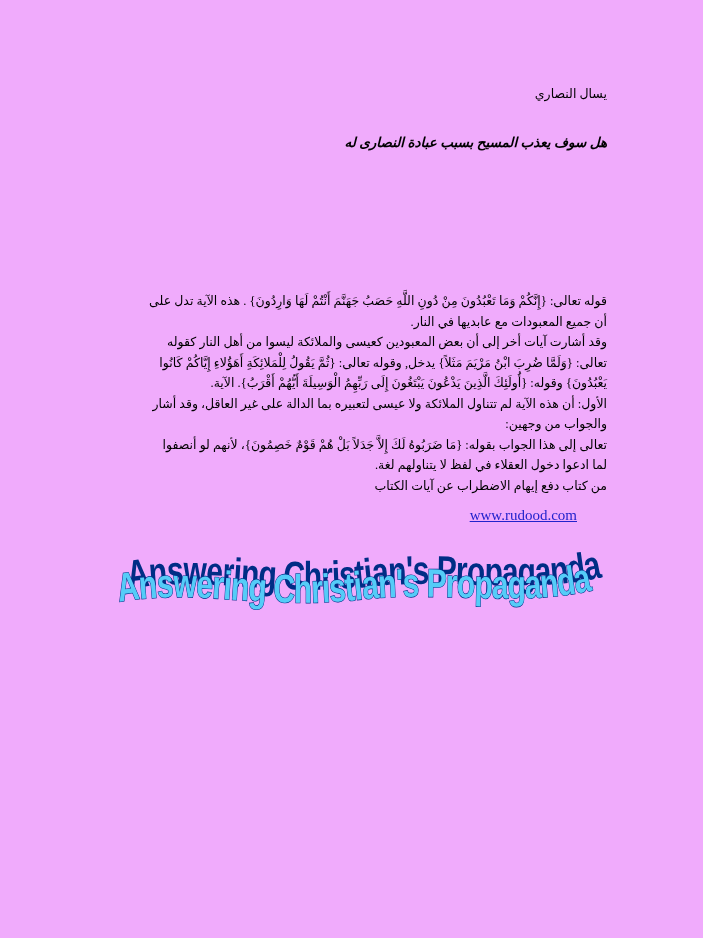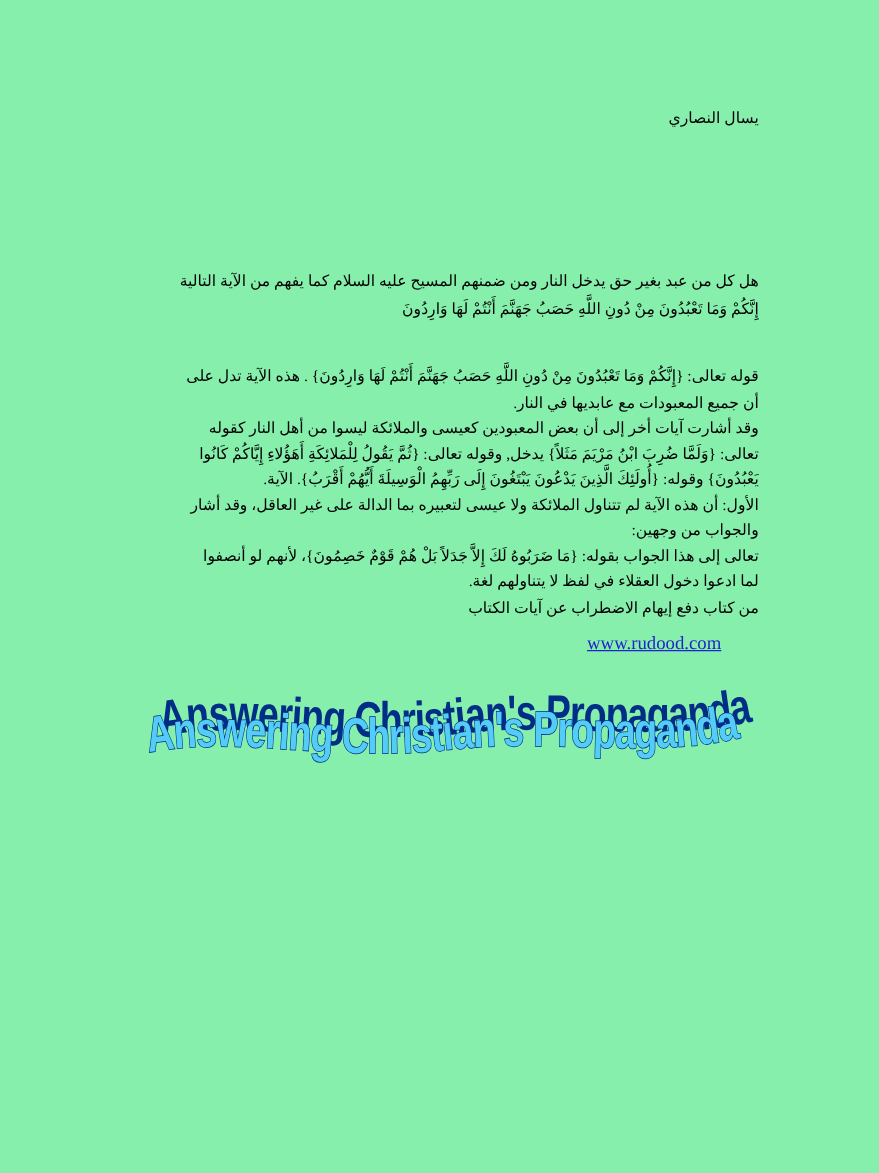--- a/index.html
+++ b/index.html
@@ -1,20 +1,20 @@
 <!DOCTYPE html>
 <html><head>
 <meta charset="utf-8">
 <style>
   html, body { margin: 0; padding: 0; background: #ffffff; }
   .page {
     position: relative;
     width: 703px;
     height: 938px;
-    background: #86efac;
+    background: #f0abfc;
     overflow: hidden;
     font-family: "Liberation Serif", "DejaVu Sans", serif;
     color: #000000;
   }
   .ar {
     direction: rtl;
     text-align: right;
     font-size: 12.5px;
     line-height: 21px;
     white-space: nowrap;
@@ -70,26 +70,23 @@
     paint-order: stroke fill;
   }
 </style>
 </head>
 <body>
 
 <div class="page">
 
   <div id="page-header-line" class="block ar">يسال النصاري</div>
 
+  <div id="doc-title" class="block ar">هل سوف يعذب المسيح بسبب عبادة النصارى له</div>
 
 
-  <div id="intro-paragraph" class="wideblock">
-    <div class="ar">هل كل من عبد بغير حق يدخل النار ومن ضمنهم المسيح عليه السلام كما يفهم من الآية التالية</div>
-    <div class="ar">إِنَّكُمْ وَمَا تَعْبُدُونَ مِنْ دُونِ اللَّهِ حَصَبُ جَهَنَّمَ أَنْتُمْ لَهَا وَارِدُونَ</div>
-  </div>
 
   <div id="main-paragraph" class="wideblock">
     <div class="ar">قوله تعالى: {إِنَّكُمْ وَمَا تَعْبُدُونَ مِنْ دُونِ اللَّهِ حَصَبُ جَهَنَّمَ أَنْتُمْ لَهَا وَارِدُونَ} . هذه الآية تدل على</div>
     <div class="ar">أن جميع المعبودات مع عابديها في النار.</div>
     <div class="ar">وقد أشارت آيات أخر إلى أن بعض المعبودين كعيسى والملائكة ليسوا من أهل النار كقوله</div>
     <div class="ar">تعالى: {وَلَمَّا ضُرِبَ ابْنُ مَرْيَمَ مَثَلاً} يدخل, وقوله تعالى: {ثُمَّ يَقُولُ لِلْمَلائِكَةِ أَهَؤُلاءِ إِيَّاكُمْ كَانُوا</div>
     <div class="ar">يَعْبُدُونَ} وقوله: {أُولَئِكَ الَّذِينَ يَدْعُونَ يَبْتَغُونَ إِلَى رَبِّهِمُ الْوَسِيلَةَ أَيُّهُمْ أَقْرَبُ}. الآية.</div>
     <div class="ar">الأول: أن هذه الآية لم تتناول الملائكة ولا عيسى لتعبيره بما الدالة على غير العاقل، وقد أشار</div>
     <div class="ar">والجواب من وجهين:</div>
     <div class="ar">تعالى إلى هذا الجواب بقوله: {مَا ضَرَبُوهُ لَكَ إِلاَّ جَدَلاً بَلْ هُمْ قَوْمٌ خَصِمُونَ}، لأنهم لو أنصفوا</div>

